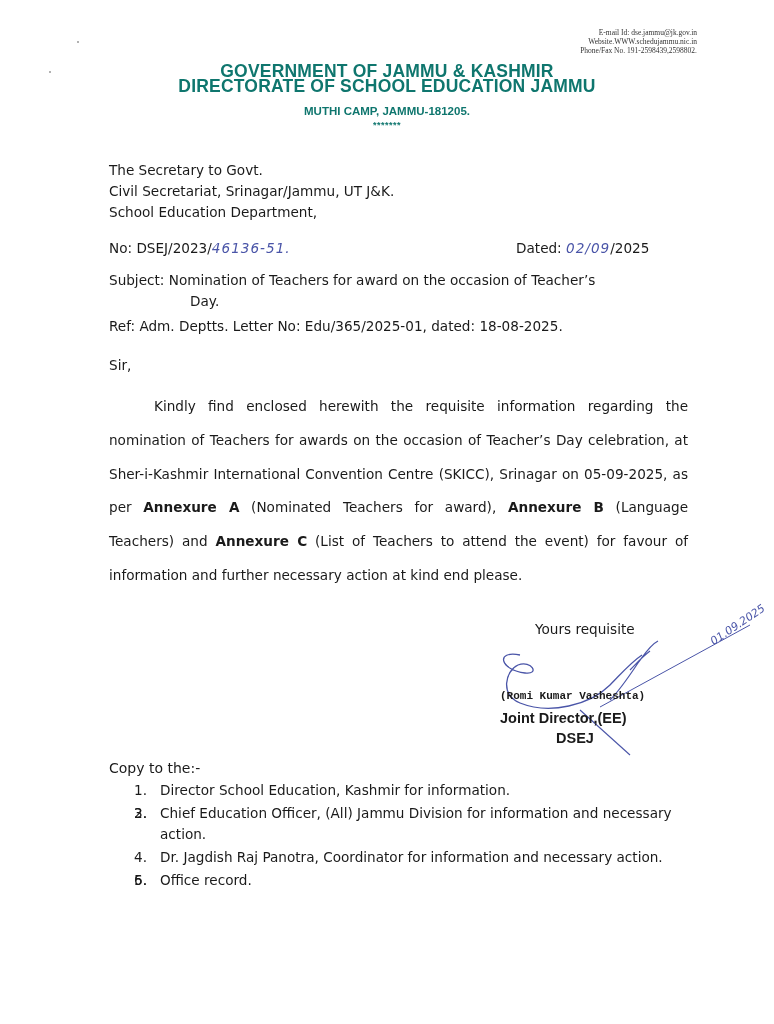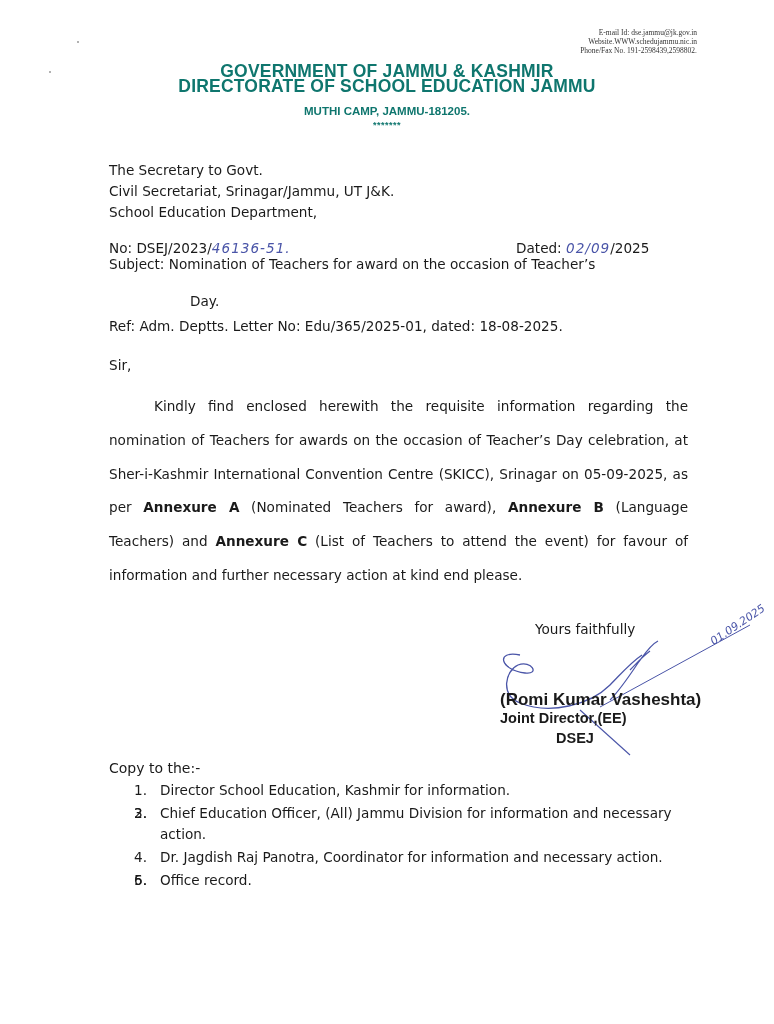--- a/index.html
+++ b/index.html
@@ -14,21 +14,21 @@
   .hdr4 { top: 120px; font-size: 9px; letter-spacing: 0.5px; }
   .body-text { font-family: "DejaVu Sans", sans-serif; font-size: 13.6px; color: #1a1a1a; position: absolute; white-space: nowrap; }
   .addr { left: 109px; top: 160px; line-height: 21px; white-space: normal; }
   .hand { font-family: "DejaVu Sans", sans-serif; font-style: italic; color: #4a55a8; letter-spacing: 1px; }
   .ln { position: absolute; left: 109px; white-space: nowrap; }
   .para { position: absolute; left: 109px; top: 390px; width: 579px; line-height: 33.8px; font-family: "DejaVu Sans", sans-serif; font-size: 13.6px; text-align: justify; text-align-last: left; }
   .para .indent { display: inline-block; width: 45px; }
   .para b { font-weight: bold; }
   .sign-area { position: absolute; left: 480px; top: 615px; width: 294px; height: 150px; }
   .yours { position: absolute; left: 55px; top: 6px; font-family: "DejaVu Sans", sans-serif; font-size: 13.6px; }
-  .sig-name { position: absolute; left: 20px; top: 75px; font-family: Liberation Sans, sans-serif; font-size: 17px; }
+  .sig-name { position: absolute; left: 20px; top: 75px; font-family: Liberation Mono, monospace; font-size: 11px; }
   .sig-name b { font-weight: bold; }
   .sig-title { position: absolute; left: 20px; top: 95px; font-family: "Liberation Sans", sans-serif; font-weight: bold; font-size: 14.5px; }
   .sig-dept { position: absolute; left: 76px; top: 115px; font-family: "Liberation Sans", sans-serif; font-weight: bold; font-size: 14.5px; }
   .sig-svg { position: absolute; left: 0; top: 0; }
   .sig-date { position: absolute; left: 228px; top: 22px; transform: rotate(-34deg); transform-origin: left top; font-family: "DejaVu Sans", sans-serif; font-style: italic; font-size: 11px; color: #4a55a8; }
   .copy-head { position: absolute; left: 109px; top: 760px; font-family: "DejaVu Sans", sans-serif; font-size: 14px; }
   ol.copies { position: absolute; left: 134px; top: 780px; width: 560px; margin: 0; padding: 0; list-style: none; font-family: "DejaVu Sans", sans-serif; font-size: 13.6px; line-height: 21px; }
   ol.copies li { position: relative; padding-left: 26px; margin-bottom: 2px; }
   ol.copies li .num { position: absolute; left: 0; top: 0; }
 </style>
@@ -57,29 +57,29 @@
     <div>School Education Department,</div>
   </div>
 
   <div class="body-text ln" style="top:240px;">
     <span>No:  DSEJ/2023/</span><span class="hand">46136-51.</span>
   </div>
   <div class="body-text" style="left:516px;top:240px;">
     <span>Dated: </span><span class="hand">02/09</span><span>/2025</span>
   </div>
 
-  <div class="body-text ln" style="top:256px;">Subject: Nomination of Teachers for award on the occasion of Teacher’s</div>
+  <div class="body-text ln" style="top:272px;">Subject: Nomination of Teachers for award on the occasion of Teacher’s</div>
   <div class="body-text" style="left:190px;top:293px;">Day.</div>
   <div class="body-text ln" style="top:318px;">Ref: Adm. Deptts. Letter No:  Edu/365/2025-01, dated: 18-08-2025.</div>
   <div class="body-text ln" style="top:357px;">Sir,</div>
 
   <div class="para"><span class="indent"></span><span>Kindly find enclosed herewith the requisite information regarding the nomination of Teachers for awards on the occasion of Teacher’s Day celebration, at Sher-i-Kashmir International Convention Centre (SKICC), Srinagar on 05-09-2025, as per </span><b>Annexure A</b><span> (Nominated Teachers for award), </span><b>Annexure B</b><span> (Language Teachers) and </span><b>Annexure C</b><span> (List of Teachers to attend the event) for favour of information and further necessary action at kind end please.</span></div>
 
   <div class="sign-area">
-    <div class="yours">Yours faithfully</div>
+    <div class="yours">Yours requisite</div>
     <svg class="sig-svg" width="294" height="150">
       <path d="M40 40 C 15 35, 20 55, 45 58 C 60 60, 52 45, 38 50 C 25 56, 20 80, 40 88 C 70 100, 110 90, 130 70 C 140 60, 150 48, 162 40" fill="none" stroke="#4a55a8" stroke-width="1.3"></path>
       <path d="M130 85 C 140 75, 150 60, 158 48 C 164 40, 170 30, 178 26 M 150 55 C 155 50, 162 42, 170 36" fill="none" stroke="#4a55a8" stroke-width="1.2"></path>
       <path d="M100 95 L 150 140" fill="none" stroke="#4a55a8" stroke-width="1.1"></path>
       <path d="M120 92 L 270 10" fill="none" stroke="#4a55a8" stroke-width="1"></path>
     </svg>
     <div class="sig-date">01.09.2025</div>
     <div class="sig-name"><b>(Romi Kumar Vasheshta)</b></div>
     <div class="sig-title">Joint Director,(EE)</div>
     <div class="sig-dept">DSEJ</div>

